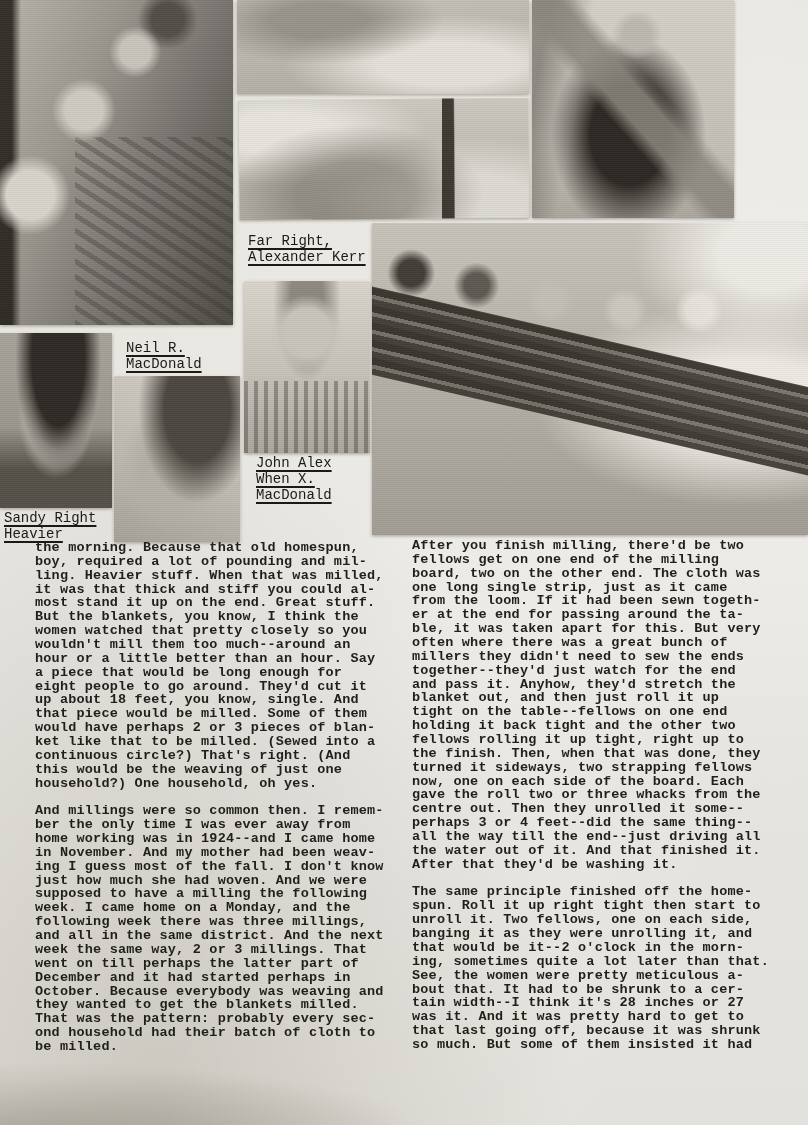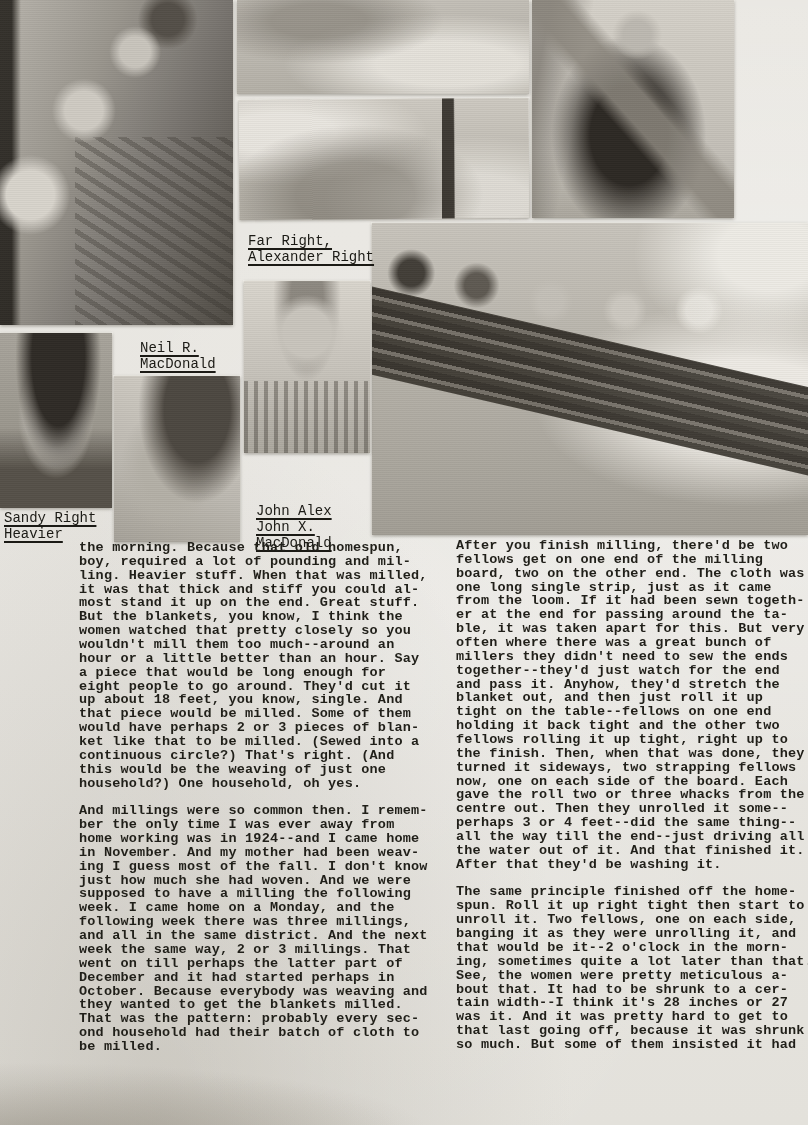--- a/index.html
+++ b/index.html
@@ -77,25 +77,25 @@
       radial-gradient(ellipse at 50% 10%, rgba(92,87,79,0.6) 0 18%, rgba(92,87,79,0) 38%),
       repeating-linear-gradient(90deg, rgba(64,59,52,0.40) 0 4px, rgba(64,59,52,0) 4px 10px),
       linear-gradient(180deg,#d9d5cd 0%,#c6c2ba 55%,#aba79e 100%);
     background-size:auto,auto,100% 42%,auto;
     background-position:0 0,0 0,0 100%,0 0;
     background-repeat:no-repeat;}
   .caption{position:absolute;font-size:14px;line-height:16px;font-weight:400;color:#1b1a15;}
   .caption span{display:block;width:max-content;
     text-decoration:underline;text-decoration-thickness:2px;text-underline-offset:3px;}
   #caption-far-right{left:248px;top:233px;}
-  #caption-neil{left:140px;top:340px;}
-  #caption-john{left:256px;top:455px;margin-top:48px;}
+  #caption-neil{left:126px;top:340px;}
+  #caption-john{left:256px;top:455px;}
   #caption-sandy{left:4px;top:510px;}
   .col{position:absolute;font-size:13.5px;line-height:13.86px;font-weight:700;
-    white-space:pre;letter-spacing:0.2px;color:#201f19;margin-left:44px;}
+    white-space:pre;letter-spacing:0.2px;color:#201f19;}
   #col-left{left:35px;top:541px;}
   #col-right{left:412px;top:539px;}
   .stain{position:absolute;left:0;top:1050px;width:500px;height:75px;pointer-events:none;
     background:
       radial-gradient(ellipse at 6% 110%, rgba(146,140,128,0.55), rgba(146,140,128,0) 60%),
       radial-gradient(ellipse at 30% 140%, rgba(160,154,142,0.35), rgba(160,154,142,0) 55%);}
 </style>
 </head>
 <body>
 
@@ -109,31 +109,31 @@
   <div class="photo" id="photo-group">
     <div class="cloth-band"></div>
   </div>
 
   <div class="photo" id="photo-sandy"></div>
   <div class="photo" id="photo-neil"></div>
   <div class="photo" id="photo-john"></div>
 
   <div class="caption" id="caption-far-right">
     <span>Far Right,</span>
-    <span>Alexander Right</span>
+    <span>Alexander Kerr</span>
   </div>
 
   <div class="caption" id="caption-neil">
     <span>Neil R.</span>
     <span>MacDonald</span>
   </div>
 
   <div class="caption" id="caption-john">
     <span>John Alex</span>
-    <span>John X.</span>
+    <span>When X.</span>
     <span>MacDonald</span>
   </div>
 
   <div class="caption" id="caption-sandy">
     <span>Sandy Right</span>
     <span>Heavier</span>
   </div>
 
   <div class="col" id="col-left">the morning. Because that old homespun,
 boy, required a lot of pounding and mil-

